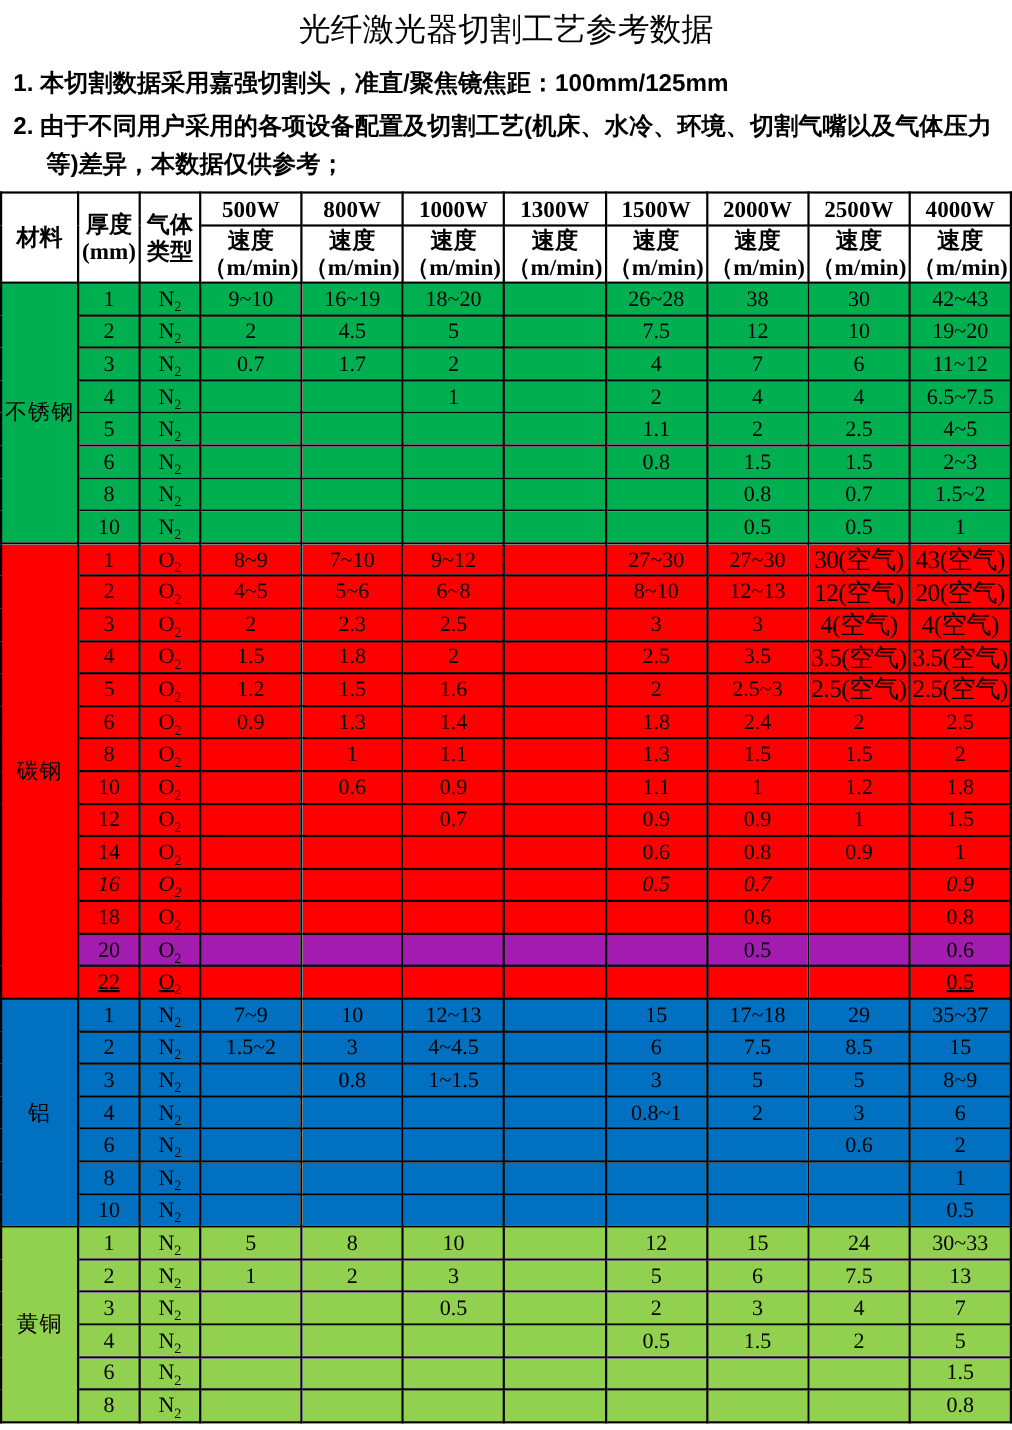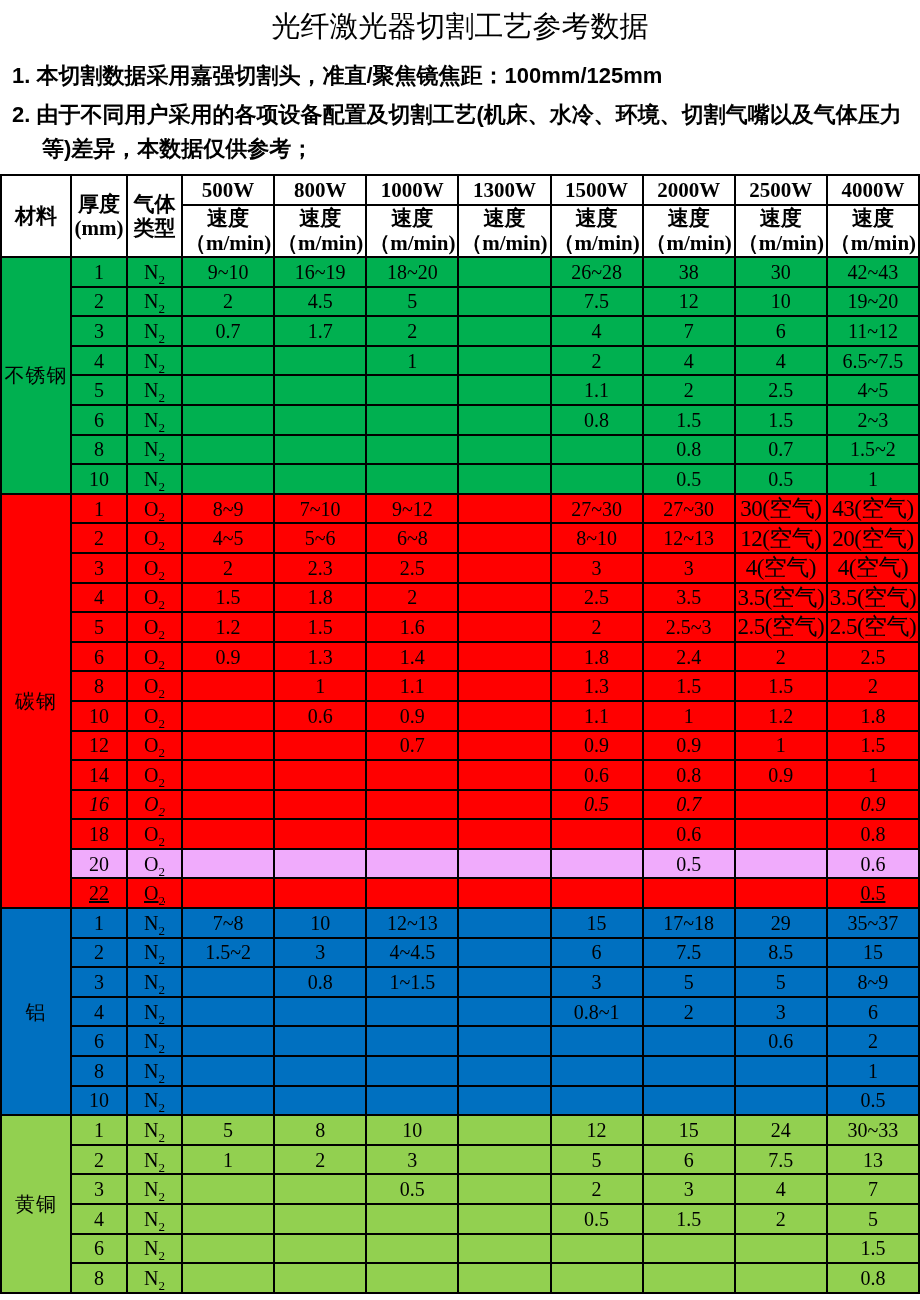--- a/index.html
+++ b/index.html
@@ -317,21 +317,21 @@
         <td>O<sub>2</sub></td>
         <td></td>
         <td></td>
         <td></td>
         <td></td>
         <td></td>
         <td>0.6</td>
         <td></td>
         <td>0.8</td>
       </tr>
-      <tr style="background: #f0abfc;">
+      <tr style="background: #a21caf;">
         <td>20</td>
         <td>O<sub>2</sub></td>
         <td></td>
         <td></td>
         <td></td>
         <td></td>
         <td></td>
         <td>0.5</td>
         <td></td>
         <td>0.6</td>
@@ -345,21 +345,21 @@
         <td></td>
         <td></td>
         <td></td>
         <td></td>
         <td>0.5</td>
       </tr>
       <tr style="background: rgb(0, 112, 192);">
         <td class="material-cell" rowspan="7">铝</td>
         <td>1</td>
         <td>N<sub>2</sub></td>
-        <td>7~8</td>
+        <td>7~9</td>
         <td>10</td>
         <td>12~13</td>
         <td></td>
         <td>15</td>
         <td>17~18</td>
         <td>29</td>
         <td>35~37</td>
       </tr>
       <tr style="background: rgb(0, 112, 192);">
         <td>2</td>

